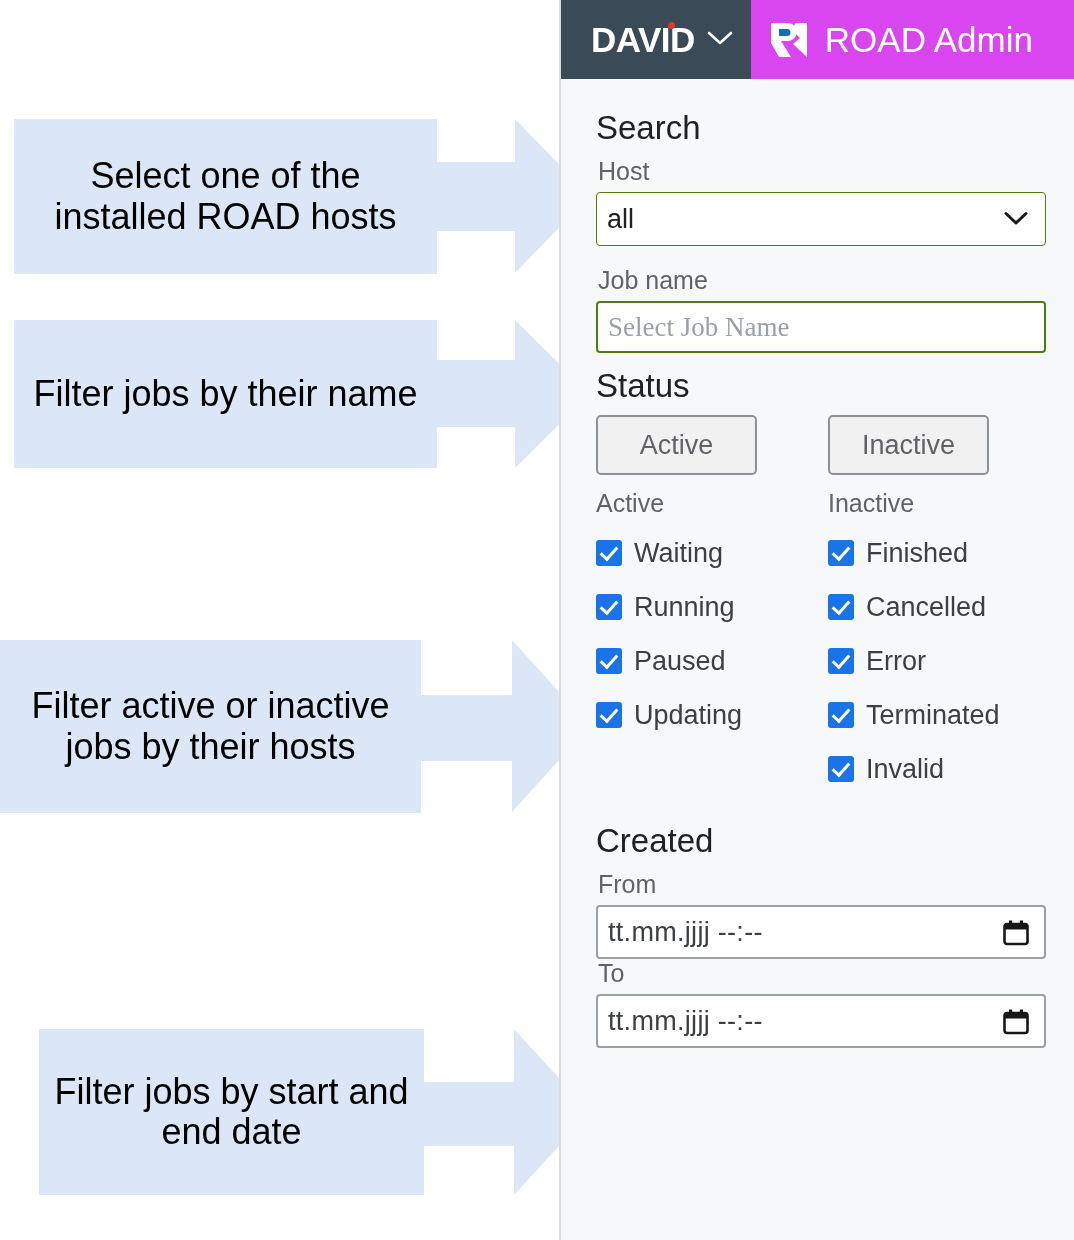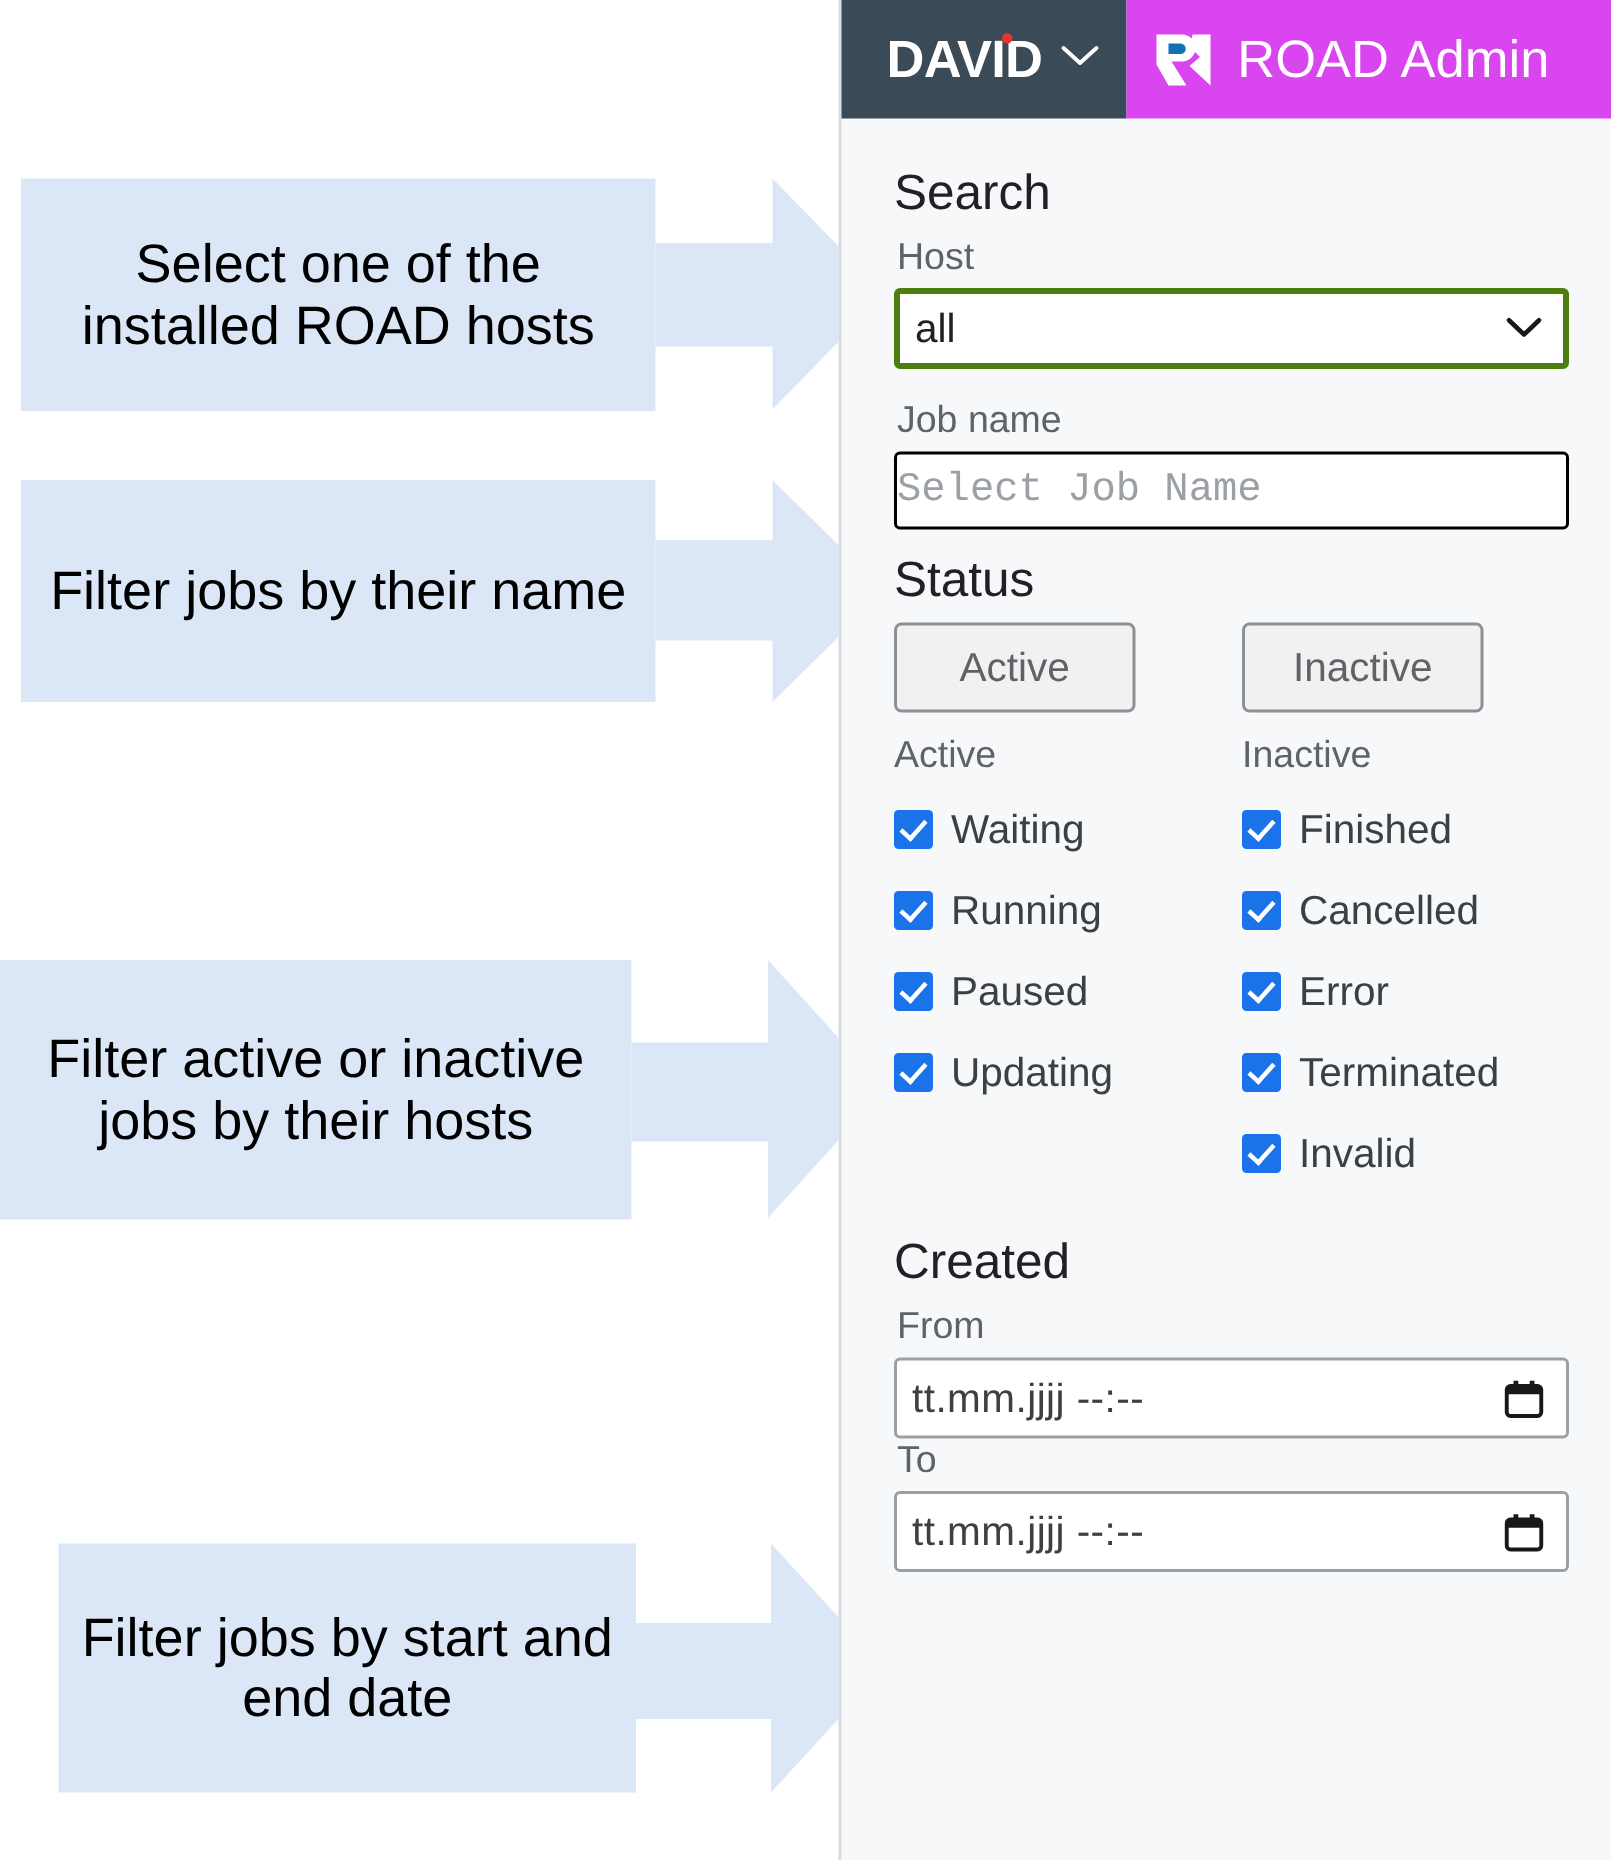--- a/index.html
+++ b/index.html
@@ -140,21 +140,21 @@
     font-family: "Liberation Sans", sans-serif;
   }
 
   select.host-select {
     width: 450px;
     height: 54px;
     font-size: 27px;
     font-family: "Liberation Sans", sans-serif;
     color: #202124;
     background: #ffffff;
-    border: 4px solid #4d7c0f;
+    border: 1px solid #4d7c0f;
     border-radius: 4px;
     padding: 0 10px;
     box-sizing: border-box;
     -webkit-appearance: none;
     appearance: none;
   }
   .select-wrap {
     position: relative;
     width: 450px;
   }
@@ -162,26 +162,26 @@
     position: absolute;
     right: 18px;
     top: 19px;
     pointer-events: none;
   }
 
   input.text-input {
     width: 450px;
     height: 52px;
     font-size: 27px;
-    font-family: Liberation Mono, monospace;
+    font-family: Liberation Serif, serif;
     color: #202124;
     background: #ffffff;
-    border: 2px solid #000000;
+    border: 2px solid #4d7c0f;
     border-radius: 4px;
-    padding: 0 0;
+    padding: 0 10px;
     box-sizing: border-box;
   }
   input.text-input::placeholder {
     color: #9aa0a6;
     opacity: 1;
   }
 
   
   .status-buttons {
     display: flex;

